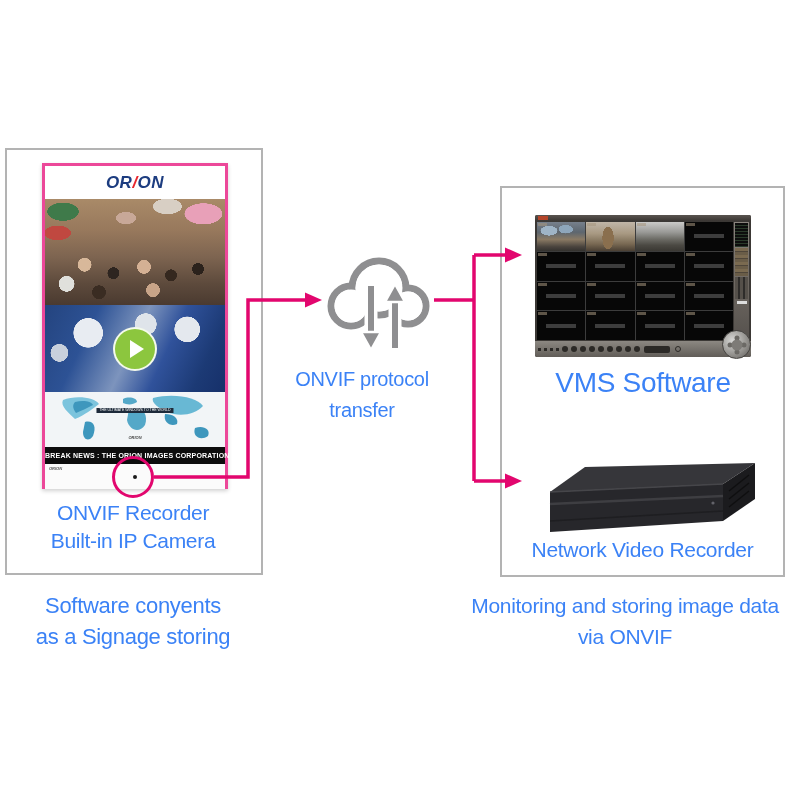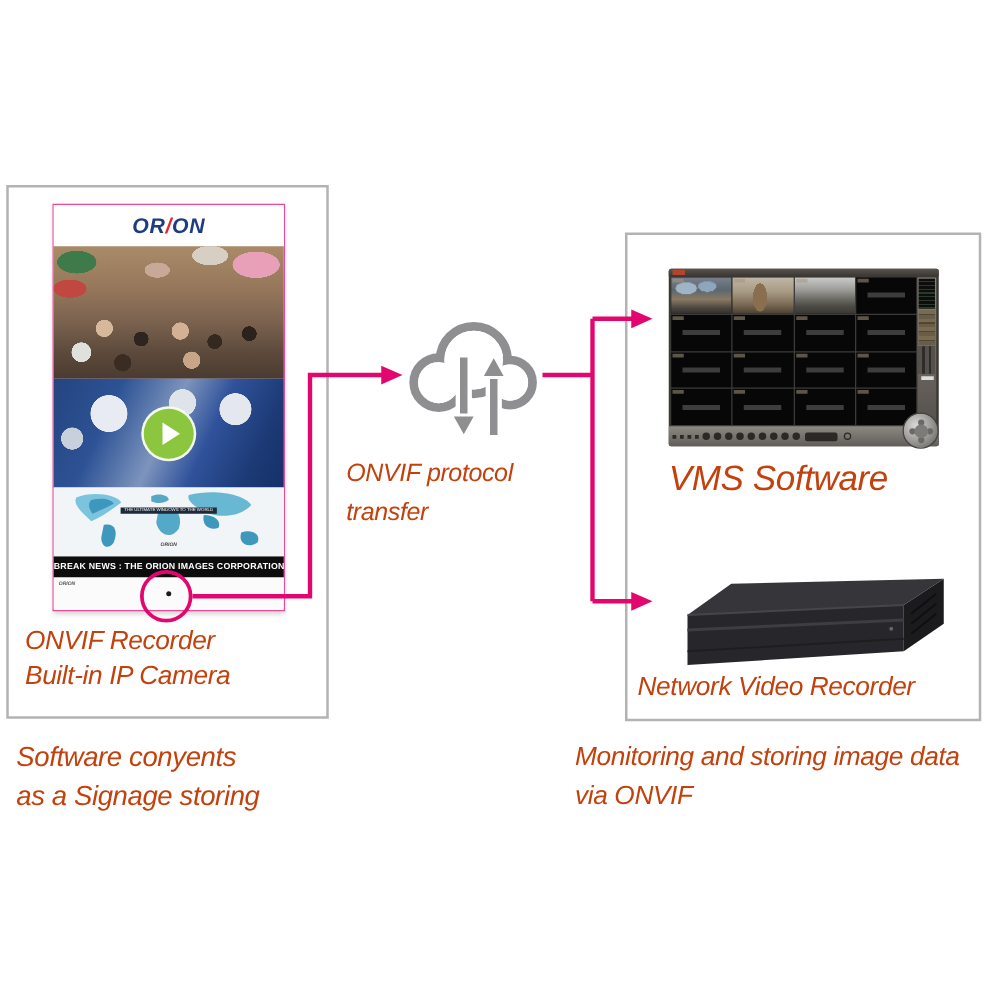--- a/index.html
+++ b/index.html
@@ -4,21 +4,21 @@
 <style>
   html,body{margin:0;padding:0;background:#fff;}
   #canvas{position:relative;width:789px;height:789px;background:#fff;overflow:hidden;
           font-family:"Liberation Sans",sans-serif;color:#3d3d3f;}
   .box{position:absolute;border:2px solid #b3b3b3;background:#fff;box-sizing:border-box;}
   #left-box{left:5px;top:148px;width:258px;height:427px;}
   #right-box{left:500px;top:186px;width:285px;height:391px;}
 
   
   #display{position:absolute;left:42px;top:163px;width:186px;height:326px;
-           background:#fdfdfd;border:1px solid #ec4899;box-sizing:border-box;
+           background:#fdfdfd;border:3px solid #ec4899;box-sizing:border-box;
            box-shadow:0 2px 4px rgba(0,0,0,.18);}
   #logo-row{height:33px;display:flex;align-items:center;justify-content:center;background:#fff;}
   .brand{font-size:17px;font-weight:bold;font-style:italic;letter-spacing:.5px;color:#1d3d80;}
   .brand .slash{color:#e8262d;font-weight:bold;}
   #crowd{height:106px;
     background-image:
       radial-gradient(ellipse 26px 15px at 10% 12%, #3f7a4a 60%, transparent 61%),
       radial-gradient(ellipse 22px 12px at 7% 32%, #c04840 60%, transparent 61%),
       radial-gradient(ellipse 34px 19px at 88% 14%, #e8a0b8 55%, transparent 56%),
       radial-gradient(ellipse 26px 14px at 68% 7%, #d8cfc4 55%, transparent 56%),
@@ -53,21 +53,21 @@
     line-height:17px;text-align:center;letter-spacing:.2px;white-space:nowrap;}
   #bezel{position:relative;height:25px;background:#fbfbfb;}
   #bezel-brand{position:absolute;left:4px;top:2px;font-size:4px;font-weight:bold;
     font-style:italic;color:#555;}
   #cam-dot{position:absolute;left:50%;top:11px;transform:translateX(-50%);
     width:4px;height:4px;border-radius:50%;background:#1a1a1a;}
   #cam-circle{position:absolute;left:112px;top:456px;width:42px;height:42px;
     border:3.5px solid #e2066e;border-radius:50%;box-sizing:border-box;z-index:6;}
 
   
-  .cap{position:absolute;text-align:left;color:#c2410c;letter-spacing:-.3px;font-style:italic;}
+  .cap{position:absolute;text-align:center;color:#3b82f6;letter-spacing:-.3px;}
   #left-cap{left:20px;top:499px;width:226px;font-size:21px;line-height:28px;}
   #left-foot{left:13px;top:590px;width:240px;font-size:22px;line-height:31px;}
   #net-cap{left:277px;top:364px;width:170px;font-size:20px;line-height:31px;}
   #vms-cap{left:535px;top:367px;width:216px;font-size:28px;}
   #nvr-cap{left:510px;top:538px;width:265px;font-size:21px;}
   #right-foot{left:460px;top:590px;width:330px;font-size:21px;line-height:31px;}
 
   
   #vms{position:absolute;left:535px;top:215px;width:216px;height:142px;background:#3b3835;
     border-radius:2px;overflow:visible;}

